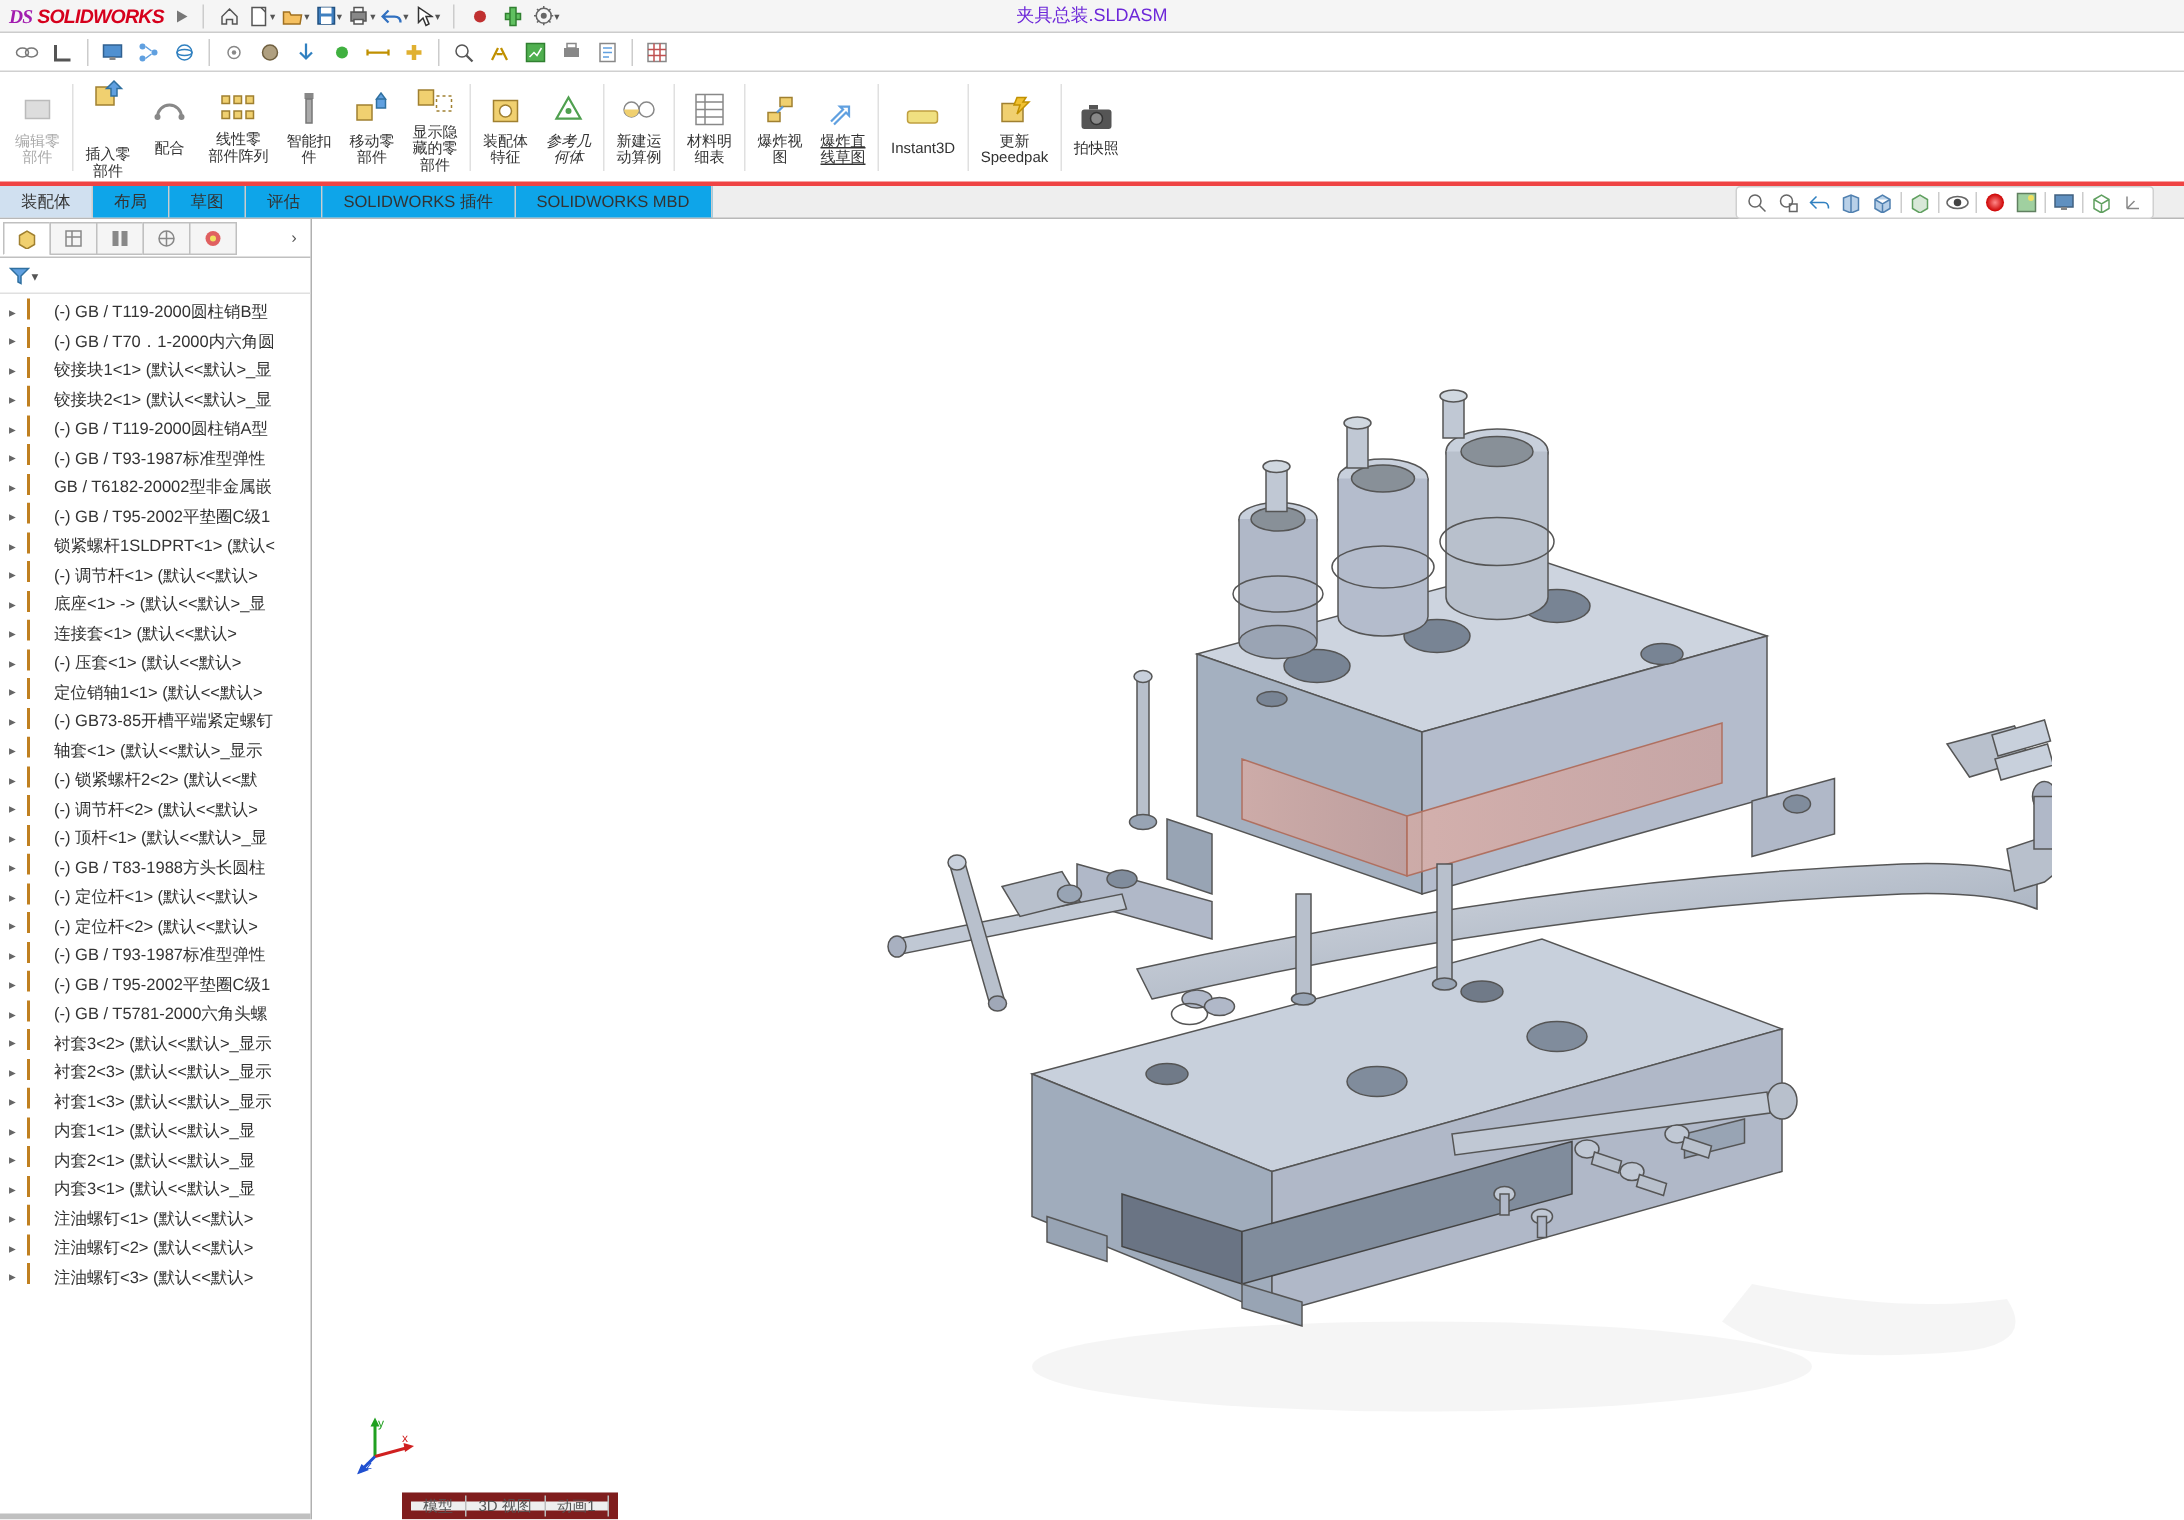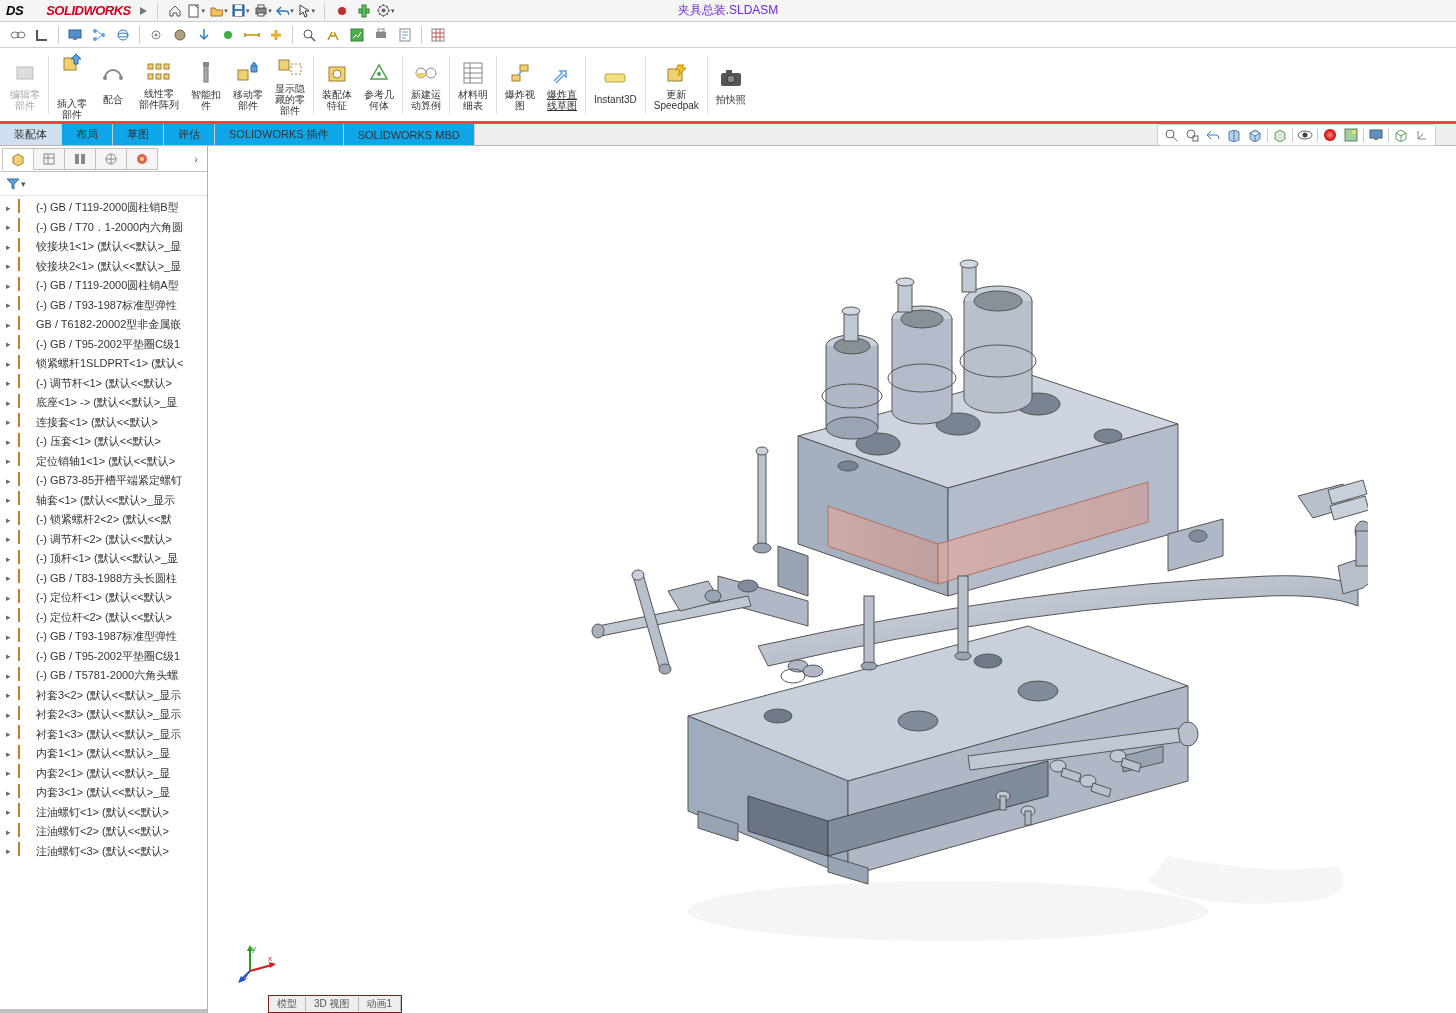--- a/index.html
+++ b/index.html
@@ -1,22 +1,22 @@
 <!DOCTYPE html>
 <html><head>
 <meta charset="utf-8">
 <style>
 * { margin: 0; padding: 0; box-sizing: border-box; font-family: "Microsoft YaHei", Arial, sans-serif; }
 body { width: 1456px; height: 1013px; background: #fff; overflow: hidden; font-size: 11px; }
 
 
 .titlebar { height: 22px; background: #f5f5f5; border-bottom: 1px solid #ccc; display: flex; align-items: center; padding: 0 6px; }
 .logo { color: #d6001c; font-weight: bold; font-size: 13px; font-style: italic; letter-spacing: -0.5px; }
-.logo .ds { color: #000000; }
-.logo .sw { color: #d6001c; margin-left: 20px; }
+.logo .ds { color: #a21caf; font-family: Liberation Serif, serif; }
+.logo .sw { color: #d6001c; }
 .tb-play { width: 16px; height: 16px; margin-left: 4px; display: flex; align-items: center; justify-content: center; }
 .tb-sep { width: 1px; height: 16px; background: #ccc; margin: 0 6px; }
 .tb-icon { width: 18px; height: 18px; margin: 0 2px; display: flex; align-items: center; justify-content: center; color: #555; }
 .tb-icon.dd::after { content: "▾"; font-size: 7px; margin-left: 1px; color: #555; }
 .doc-title { position: absolute; left: 50%; transform: translateX(-50%); font-size: 12px; color: #6d28d9; }
 
 
 .toolbar2 { height: 26px; background: #fff; border-bottom: 1px solid #d0d0d0; display: flex; align-items: center; padding: 0 6px; }
 .t2-icon { width: 20px; height: 20px; margin: 0 2px; display: flex; align-items: center; justify-content: center; }
 .t2-sep { width: 1px; height: 18px; background: #ccc; margin: 0 4px; }
@@ -49,21 +49,21 @@
 .tree-item { height: 19.5px; display: flex; align-items: center; padding-left: 6px; font-size: 11px; color: #333; white-space: nowrap; overflow: hidden; }
 .tree-exp { width: 10px; font-size: 9px; color: #666; }
 .tree-ic { width: 16px; height: 16px; margin: 0 2px; flex-shrink: 0; }
 .tree-lb { overflow: hidden; text-overflow: ellipsis; text-align: center; }
 .sb-sbar { height: 4px; background: #c0c0c0; }
 
 .viewport { flex: 1; background: #fff; position: relative; overflow: hidden; }
 .triad { position: absolute; left: 30px; bottom: 30px; width: 40px; height: 40px; }
 
 
-.btabs { position: absolute; left: 60px; bottom: 0; height: 18px; display: flex; align-items: center; background: #eee; border: 1px solid #7f1d1d; }
+.btabs { position: absolute; left: 60px; bottom: 0; height: 18px; display: flex; align-items: center; background: #eee; border: 6px solid #7f1d1d; }
 .btab { padding: 0 8px; font-size: 10px; color: #555; border-right: 1px solid #bbb; }
 
 
 .tree::-webkit-scrollbar { width: 14px; }
 .tree::-webkit-scrollbar-track { background: #f0f0f0; }
 .tree::-webkit-scrollbar-thumb { background: #c0c0c0; border: 1px solid #a0a0a0; }
 
 
 .cube-ic { width: 14px; height: 14px; background: linear-gradient(135deg,#ffd966 50%,#e8b030 50%); border: 1px solid #c08020; transform: skewY(-4deg); }
 </style>
@@ -334,21 +334,21 @@
       <div class="rbtn-lb" style="white-space: pre;">装配体
 特征</div>
     </div>
   <div class="rbtn">
       <div class="rbtn-ic">
         <svg width="24" height="24">
           <path d="M4 18 L12 4 L20 18 Z" fill="none" stroke="#50a050" stroke-width="1.5"></path>
           <circle cx="12" cy="13" r="2" fill="#50a050"></circle>
         </svg>
       </div>
-      <div class="rbtn-lb" style="white-space: pre;">参考几
+      <div class="rbtn-lb" style="white-space: pre; font-style: italic;">参考几
 何体</div>
     </div>
   <div class="rsep"></div>
   <div class="rbtn">
       <div class="rbtn-ic">
         <svg width="26" height="22">
           <circle cx="8" cy="11" r="5" fill="none" stroke="#888"></circle>
           <circle cx="18" cy="11" r="5" fill="none" stroke="#888"></circle>
           <path d="M3 11 a5 5 0 0 0 10 0" fill="#f0d070"></path>
         </svg>

